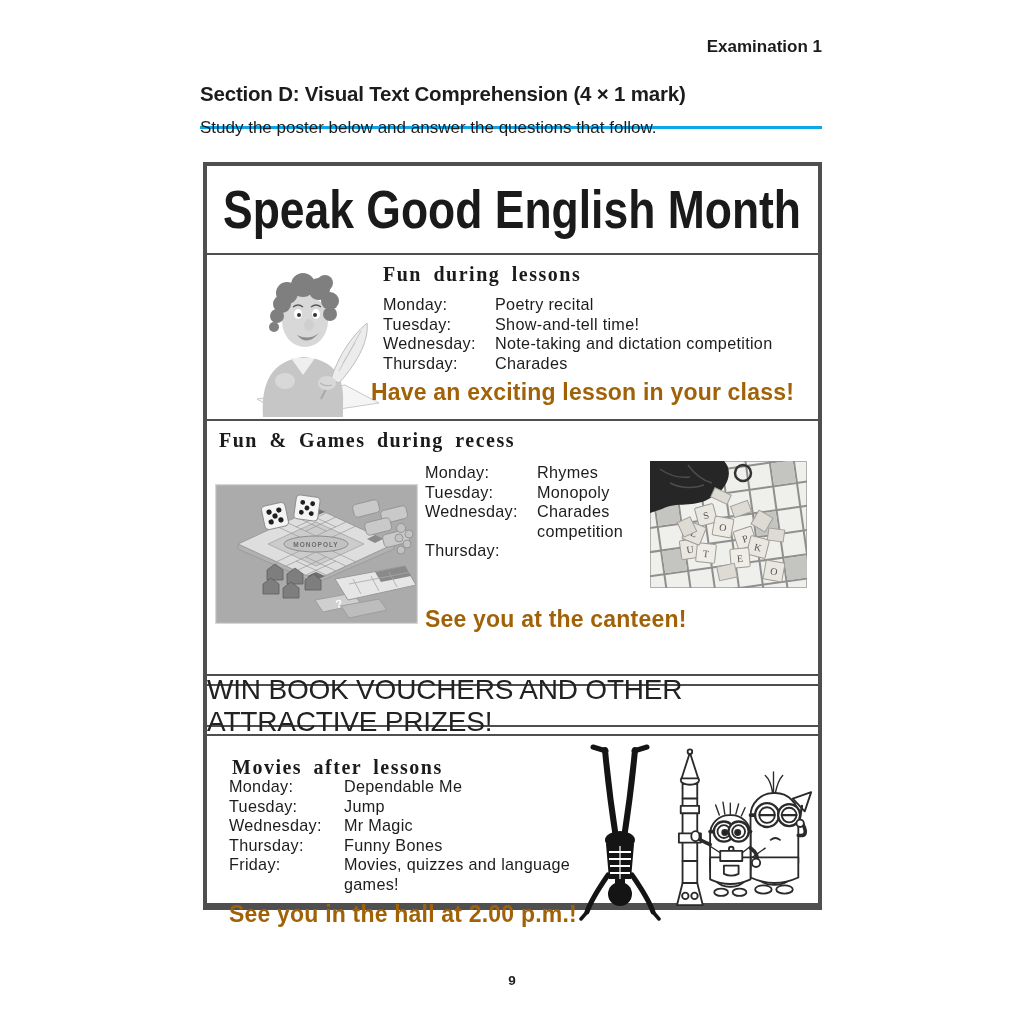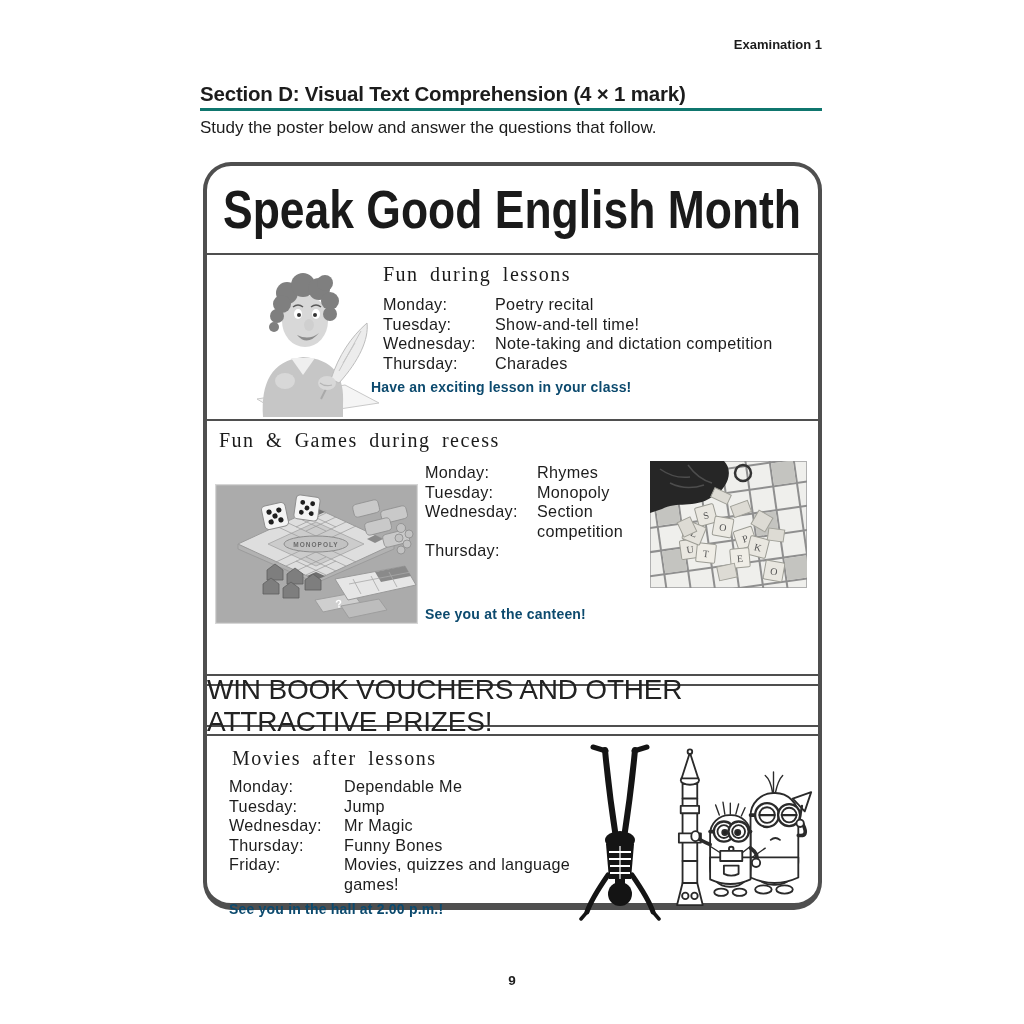--- a/index.html
+++ b/index.html
@@ -1,63 +1,63 @@
 <!DOCTYPE html>
 <html><head>
 <meta charset="utf-8">
 <style>
   html,body{margin:0;padding:0;background:#ffffff;}
   .page{position:relative;width:1024px;height:1024px;background:#ffffff;
         font-family:"Liberation Sans",sans-serif;color:#1c1c1c;overflow:hidden;}
 
-  .exam-label{position:absolute;top:37px;right:202px;font-size:13px;font-weight:bold;margin-left:44px;}
+  .exam-label{position:absolute;top:37px;right:202px;font-size:17px;font-weight:bold;margin-left:44px;}
 
   .section-heading{position:absolute;left:200px;top:82px;width:622px;
         font-size:20.5px;font-weight:bold;letter-spacing:-0.2px;
-        padding-bottom:2px;border-bottom:3px solid #0f766e;}
+        padding-bottom:20px;border-bottom:3px solid #0ea5e9;}
 
   .instruction{position:absolute;left:200px;top:118px;font-size:17px;}
 
   .poster{position:absolute;left:203px;top:162px;width:619px;height:748px;
         box-sizing:border-box;border:4px solid #4f4f4f;border-bottom-width:7px;
-        border-radius:28px;display:flex;flex-direction:column;background:#fff;}
+        border-radius:0;display:flex;flex-direction:column;background:#fff;}
 
   .poster-title-box{height:89px;box-sizing:border-box;border-bottom:2px solid #4f4f4f;
         display:flex;align-items:center;justify-content:center;}
   .poster-title-box svg text{font-family:"Liberation Sans",sans-serif;fill:#1a1a1a;}
 
   .sec{position:relative;box-sizing:border-box;}
   .sec-lessons{height:166px;border-bottom:2px solid #4f4f4f;}
   .sec-recess{height:255px;border-bottom:2px solid #4f4f4f;}
   .banner-gap-a{height:8px;}
   .banner-box{height:43px;box-sizing:border-box;border-top:2px solid #4f4f4f;border-bottom:2px solid #4f4f4f;
         display:flex;align-items:center;justify-content:center;
         font-size:28px;letter-spacing:-0.2px;color:#222;}
   .banner-gap-b{height:7px;}
   .sec-movies{flex:1;border-top:2px solid #4f4f4f;}
 
-  .sec-header{font-family:"Liberation Serif",serif;font-weight:normal;font-size:20px;
+  .sec-header{font-family:"Liberation Serif",serif;font-weight:bold;font-size:20px;
         letter-spacing:1.5px;word-spacing:5px;color:#1b1b1b;white-space:nowrap;}
   .sched{display:grid;font-size:16.2px;line-height:19.5px;letter-spacing:0.3px;color:#1d1d1d;}
   .sched .day{white-space:nowrap;}
-  .sec-footer{font-weight:bold;font-size:14px;letter-spacing:0.2px;white-space:nowrap;color:#0c4a6e;}
+  .sec-footer{font-weight:bold;font-size:23px;letter-spacing:0.2px;white-space:nowrap;color:#a16207;}
 
   .abs{position:absolute;}
   .lessons-header{left:176px;top:8px;}
   .lessons-sched{left:176px;top:40px;grid-template-columns:112px 330px;}
   .lessons-footer{left:164px;top:124px;}
   .writer-img{left:20px;top:4px;}
 
   .recess-header{left:12px;top:8px;}
   .monopoly-img{left:8px;top:63px;}
   .recess-sched{left:218px;top:42px;grid-template-columns:112px 118px;}
   .recess-footer{left:218px;top:185px;}
   .scrabble-img{left:443px;top:40px;}
 
-  .movies-header{left:25px;top:11px;}
+  .movies-header{left:25px;top:20px;}
   .movies-sched{left:22px;top:41px;grid-template-columns:115px 242px;}
   .movies-footer{left:22px;top:165px;}
   .skeleton-img{left:372px;top:6px;}
   .minions-img{left:448px;top:2px;}
 
   .page-number{position:absolute;left:0;top:973px;width:100%;text-align:center;
         font-size:13.5px;font-weight:bold;}
 </style>
 </head>
 <body>
@@ -227,21 +227,21 @@
           </g>
         </g>
       </svg>
 
       <div class="abs sched recess-sched">
         <span class="day">Monday:</span>
         <span class="act">Rhymes</span>
         <span class="day">Tuesday:</span>
         <span class="act">Monopoly</span>
         <span class="day">Wednesday:</span>
-        <span class="act">Section competition</span>
+        <span class="act">Charades competition</span>
         <span class="day">Thursday:</span>
       </div>
 
       <div class="abs sec-footer recess-footer">See you at the canteen!</div>
 
       <svg class="abs scrabble-img" width="157" height="127" viewBox="0 0 157 127">
         <rect x="0.5" y="0.5" width="156" height="126" fill="#efefec" stroke="#b0b0b0"></rect>
         <g transform="rotate(-8 78 63)" stroke="#8f8f8f" stroke-width="2">
           <line x1="-15" y1="8" x2="175" y2="8"></line>
             <line x1="-15" y1="32" x2="175" y2="32"></line>

